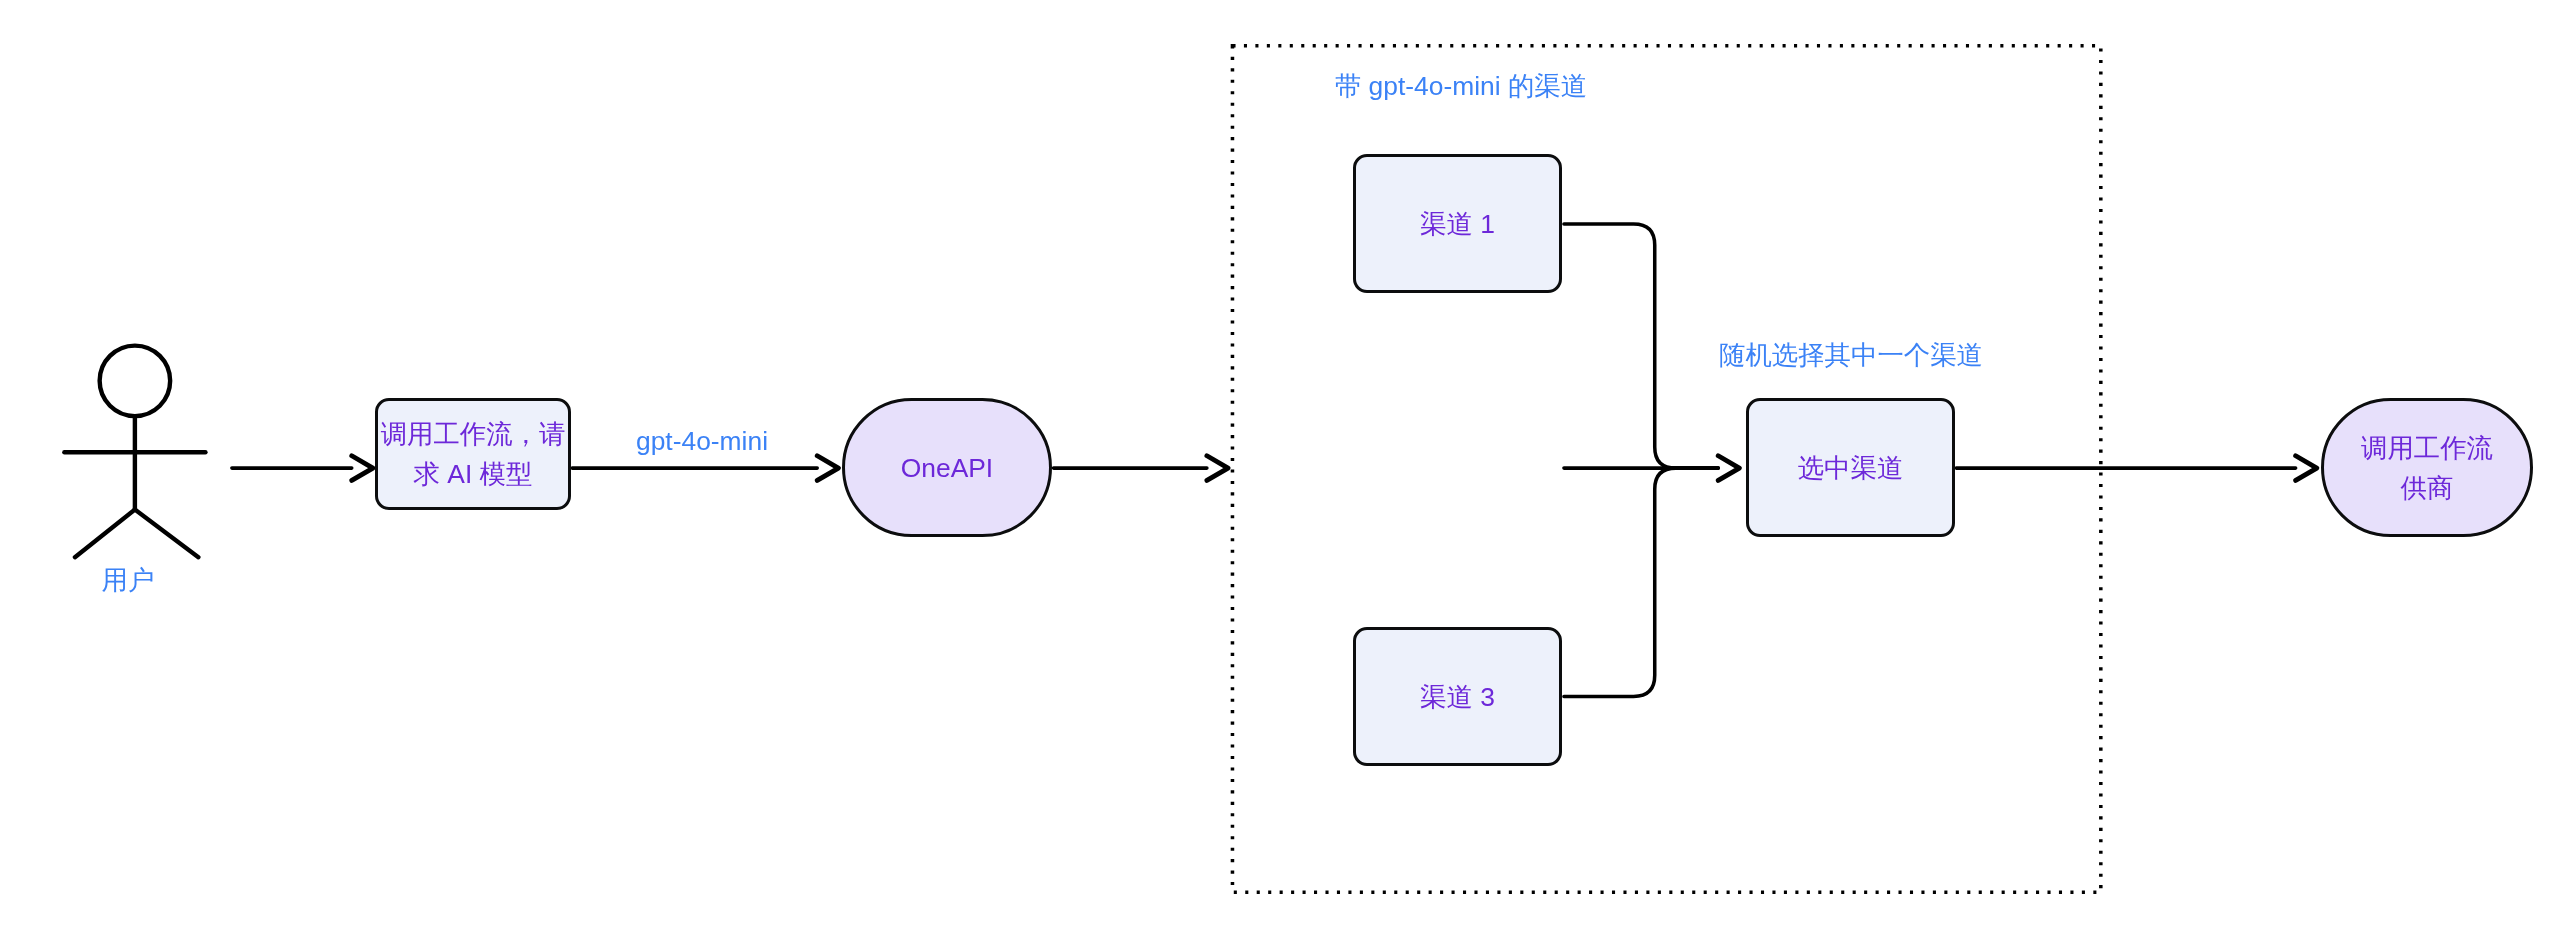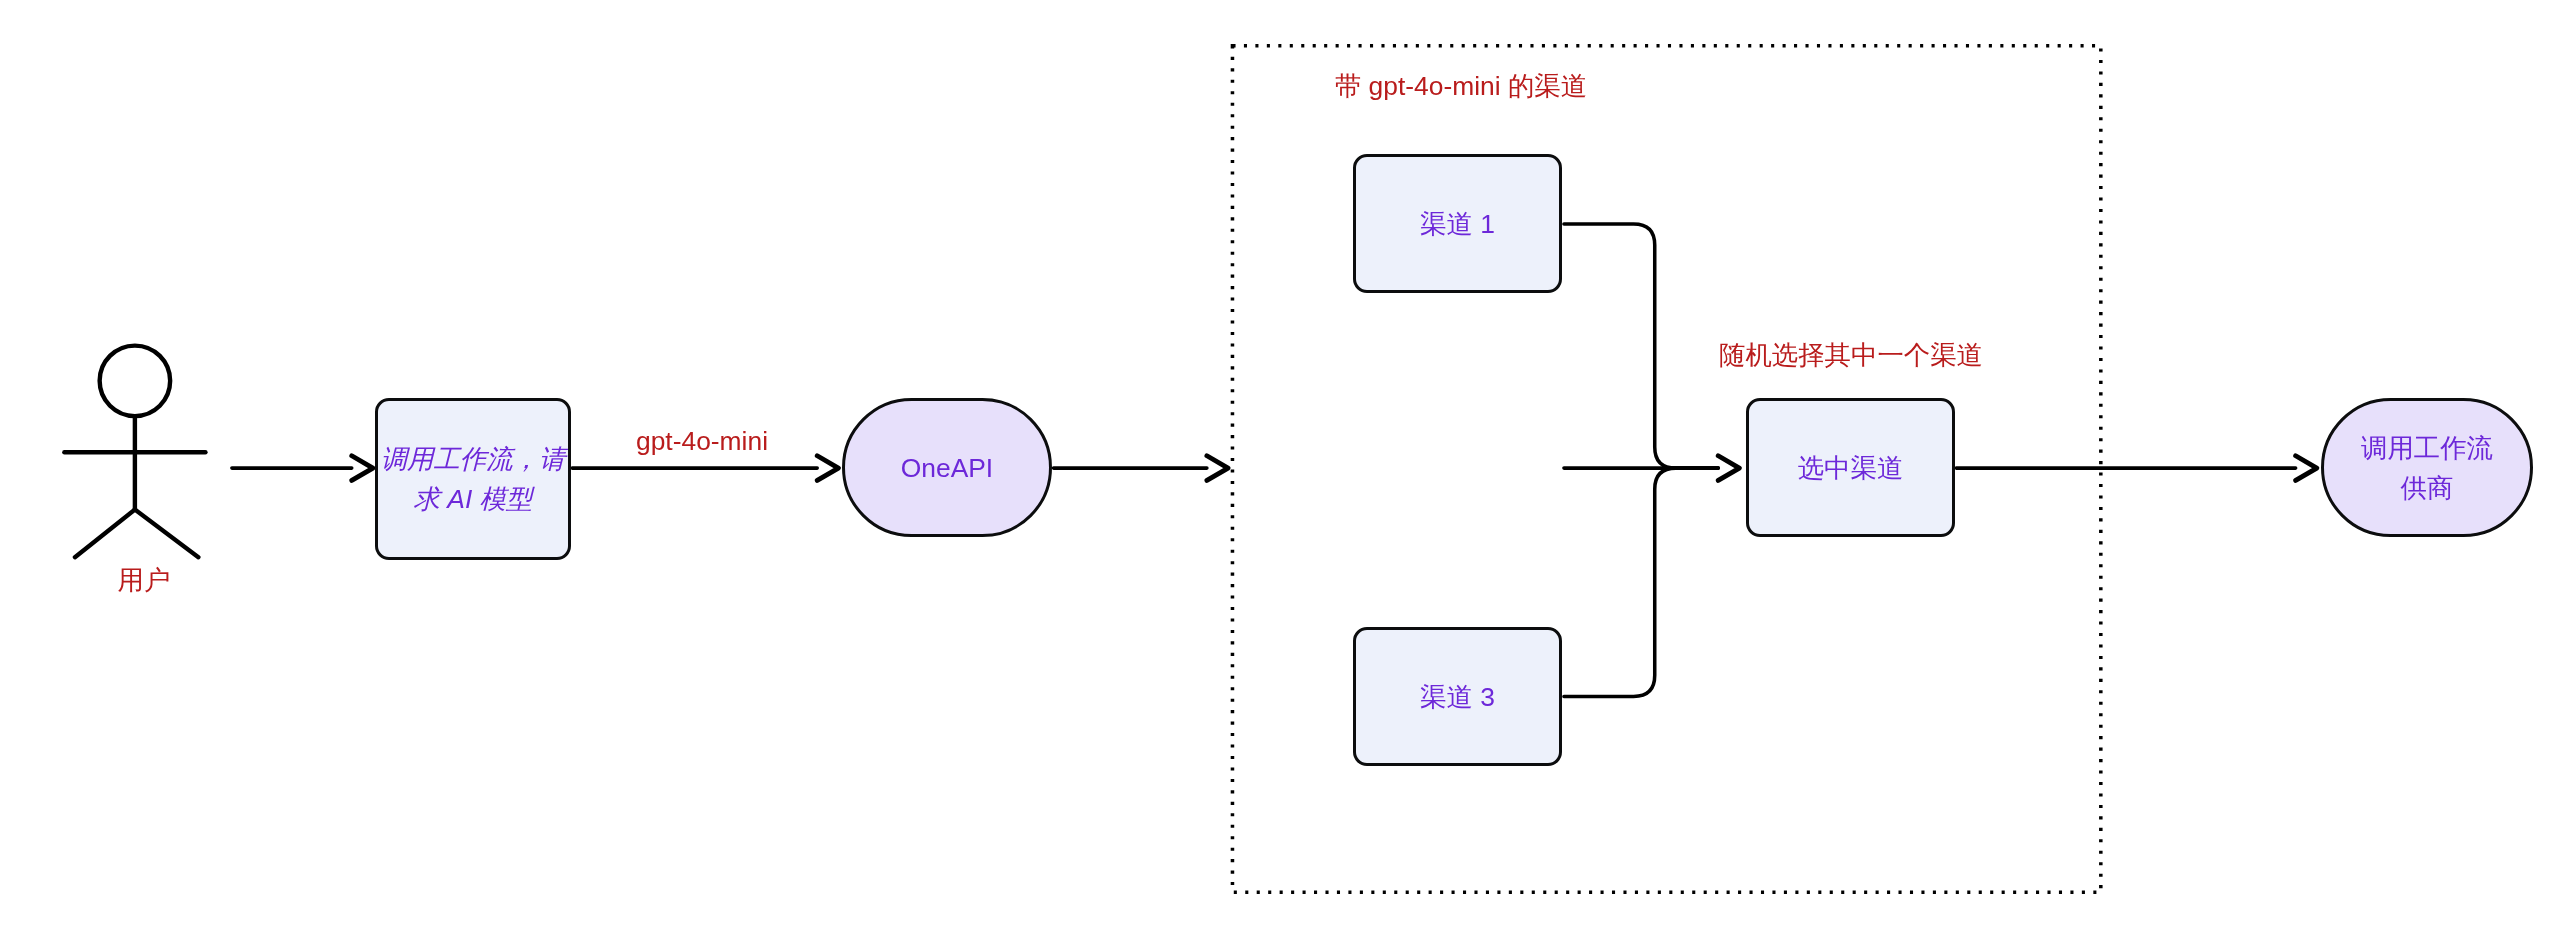--- a/index.html
+++ b/index.html
@@ -43,21 +43,21 @@
     border-radius: 14px;
   }
   .node.stadium {
     background: #e7e0fb;
     border-radius: 71px;
   }
   .flow-label {
     position: absolute;
     font-size: 26.4px;
     line-height: 30px;
-    color: #b91c1c;
+    color: #3b82f6;
     text-align: center;
     white-space: nowrap;
   }
 </style>
 </head>
 <body>
 
 <div class="canvas">
 
   <svg class="strokes" width="2576" height="938" viewBox="0 0 2922 1064" xmlns="http://www.w3.org/2000/svg">
@@ -83,23 +83,23 @@
       <path d="M263 531 H399" marker-end="url(#arrowhead)"></path>
       <path d="M649 531 H927" marker-end="url(#arrowhead)"></path>
       <path d="M1195 531 H1369" marker-end="url(#arrowhead)"></path>
       <path d="M1774 254 H1853 Q1877 254 1877 278 V507 Q1877 531 1901 531 H1949"></path>
       <path d="M1774 790 H1853 Q1877 790 1877 766 V555 Q1877 531 1901 531 H1949"></path>
       <path d="M1774 531 H1949" marker-end="url(#arrowhead)"></path>
       <path d="M2219 531 H2604" marker-end="url(#arrowhead)"></path>
     </g>
   </svg>
 
-  <div class="flow-label" style="left:100px; top:565px; width:88px;">用户</div>
+  <div class="flow-label" style="left:84px; top:565px; width:88px;">用户</div>
 
-  <div class="node rect" style="left:375px; top:398px; width:196px; height:162px;font-style:italic;">
+  <div class="node rect" style="left:375px; top:398px; width:196px; height:112px;">
     <span>调用工作流，请</span>
     <span>求 AI 模型</span>
   </div>
 
   <div class="flow-label" style="left:592px; top:426px; width:220px;">gpt-4o-mini</div>
 
   <div class="node stadium" style="left:842px; top:398px; width:210px; height:139px;">
     <span>OneAPI</span>
   </div>
 

